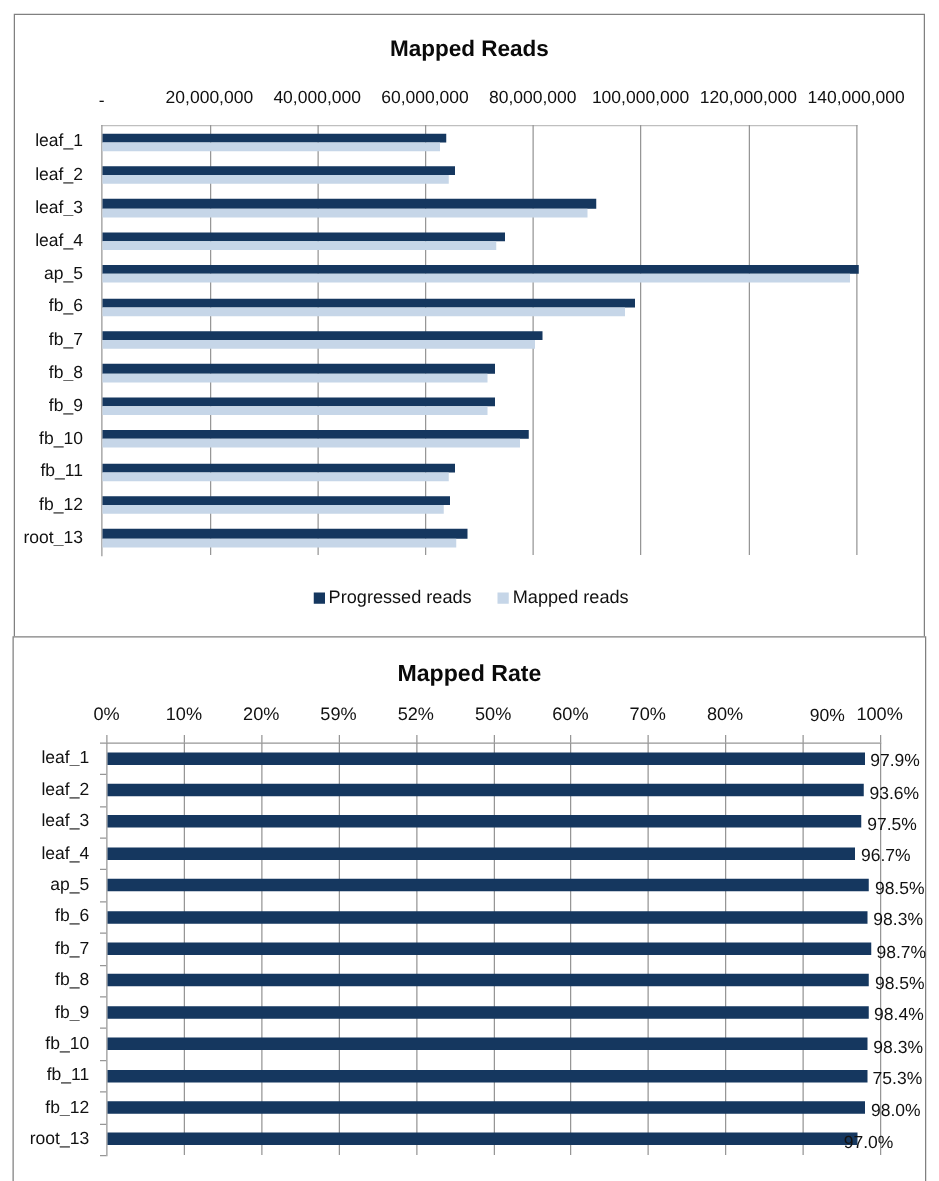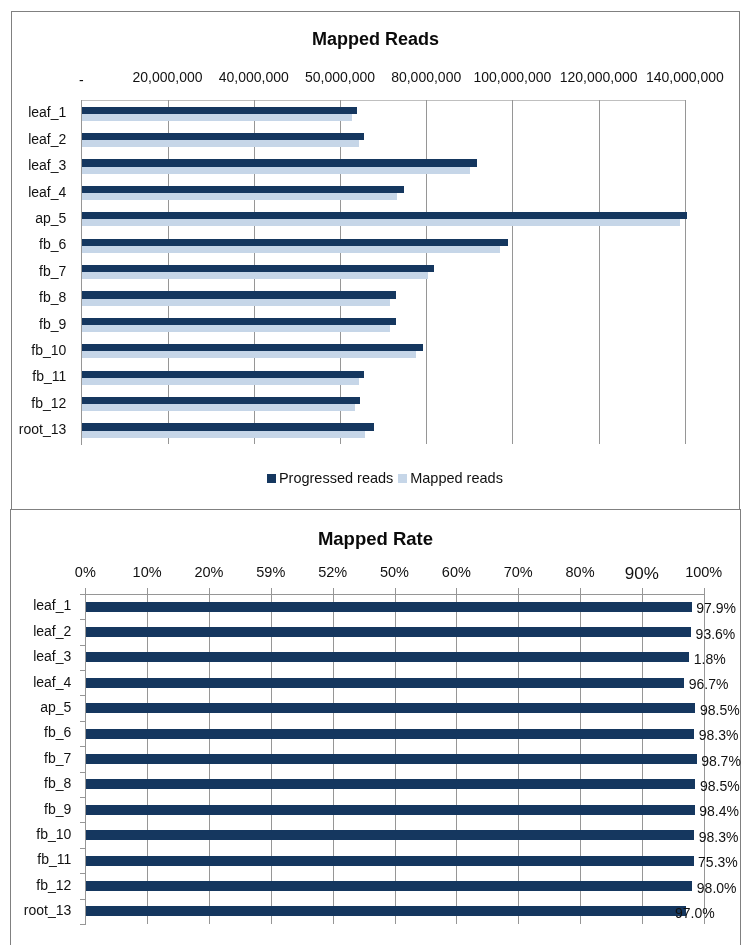--- a/index.html
+++ b/index.html
@@ -35,21 +35,21 @@
       <div class="gridv" style="left:155.5285714285714px;top:88.4px;height:343.29999999999995px;"></div>
       <div class="gridv" style="left:241.75714285714287px;top:88.4px;height:343.29999999999995px;"></div>
       <div class="gridv" style="left:327.98571428571427px;top:88.4px;height:343.29999999999995px;"></div>
       <div class="gridv" style="left:414.2142857142857px;top:88.4px;height:343.29999999999995px;"></div>
       <div class="gridv" style="left:500.4428571428572px;top:88.4px;height:343.29999999999995px;"></div>
       <div class="gridv" style="left:586.6714285714285px;top:88.4px;height:343.29999999999995px;"></div>
       <div class="gridv" style="left:672.9px;top:88.4px;height:343.29999999999995px;"></div>
       <div class="xlab" style="left:9.299999999999997px;top:59.7px;width:120px;font-size:14px;">-</div>
       <div class="xlab" style="left:95.52857142857141px;top:57.400000000000006px;width:120px;font-size:14px;">20,000,000</div>
       <div class="xlab" style="left:181.75714285714287px;top:57.400000000000006px;width:120px;font-size:14px;">40,000,000</div>
-      <div class="xlab" style="left:267.98571428571427px;top:57.400000000000006px;width:120px;font-size:14px;">50,000,000</div>
+      <div class="xlab" style="left:267.98571428571427px;top:57.400000000000006px;width:120px;font-size:14px;">60,000,000</div>
       <div class="xlab" style="left:354.2142857142857px;top:57.400000000000006px;width:120px;font-size:14px;">80,000,000</div>
       <div class="xlab" style="left:440.4428571428572px;top:57.400000000000006px;width:120px;font-size:14px;">100,000,000</div>
       <div class="xlab" style="left:526.6714285714285px;top:57.400000000000006px;width:120px;font-size:14px;">120,000,000</div>
       <div class="xlab" style="left:612.9px;top:57.400000000000006px;width:120px;font-size:14px;">140,000,000</div>
       <div class="axisline" style="left:69.3px;top:88.4px;width:1px;height:344.29999999999995px;background:#969696;"></div>
       <div class="ylab" style="left:-22.700000000000003px;top:93.4px;width:77px;font-size:14px;line-height:14px;">leaf_1</div>
       <div class="bar" style="left:70.3px;top:94.5px;width:274.8966857142857px;height:7.3px;background:#15375F;"></div>
       <div class="bar" style="left:70.3px;top:101.8px;width:269.67985714285714px;height:7px;background:#C6D6E8;"></div>
       <div class="ylab" style="left:-22.700000000000003px;top:119.8076923076923px;width:77px;font-size:14px;line-height:14px;">leaf_2</div>
       <div class="bar" style="left:70.3px;top:120.9076923076923px;width:282.09677142857146px;height:7.3px;background:#15375F;"></div>
@@ -81,21 +81,21 @@
       <div class="ylab" style="left:-22.700000000000003px;top:357.4769230769231px;width:77px;font-size:14px;line-height:14px;">fb_11</div>
       <div class="bar" style="left:70.3px;top:358.5769230769231px;width:281.70874285714285px;height:7.3px;background:#15375F;"></div>
       <div class="bar" style="left:70.3px;top:365.8769230769231px;width:276.3194571428572px;height:7px;background:#C6D6E8;"></div>
       <div class="ylab" style="left:-22.700000000000003px;top:383.88461538461536px;width:77px;font-size:14px;line-height:14px;">fb_12</div>
       <div class="bar" style="left:70.3px;top:384.9846153846154px;width:278.0009142857143px;height:7.3px;background:#15375F;"></div>
       <div class="bar" style="left:70.3px;top:392.2846153846154px;width:272.4822857142857px;height:7px;background:#C6D6E8;"></div>
       <div class="ylab" style="left:-22.700000000000003px;top:410.29230769230765px;width:77px;font-size:14px;line-height:14px;">root_13</div>
       <div class="bar" style="left:70.3px;top:411.39230769230767px;width:292.0130571428571px;height:7.3px;background:#15375F;"></div>
       <div class="bar" style="left:70.3px;top:418.6923076923077px;width:283.00217142857144px;height:7px;background:#C6D6E8;"></div>
       <div class="legend" style="left:0;top:0;width:100%;height:0;">
-        <div class="legend-item" style="left:238.7px;top:459.2px;margin-left:16px;">
+        <div class="legend-item" style="left:238.7px;top:459.2px;">
           <span class="legend-swatch" style="width:9px;height:9px;background:#15375F;margin-right:3.2px;"></span>
           <span class="legend-text" style="font-size:14.5px;line-height:14.5px;">Progressed reads</span>
         </div>
         <div class="legend-item" style="left:386px;top:459.2px;">
           <span class="legend-swatch" style="width:9px;height:9px;background:#C6D6E8;margin-right:3.2px;"></span>
           <span class="legend-text" style="font-size:14.5px;line-height:14.5px;">Mapped reads</span>
         </div>
       </div>
     </div>
 </div>
@@ -127,35 +127,35 @@
       <div class="gridv" style="left:692.7px;top:78.30000000000004px;height:5.4px;"></div>
       <div class="xlab" style="left:24.299999999999997px;top:53.700000000000045px;width:100px;font-size:14.5px;">0%</div>
       <div class="xlab" style="left:86.14000000000001px;top:53.700000000000045px;width:100px;font-size:14.5px;">10%</div>
       <div class="xlab" style="left:147.98000000000002px;top:53.700000000000045px;width:100px;font-size:14.5px;">20%</div>
       <div class="xlab" style="left:209.82px;top:53.700000000000045px;width:100px;font-size:14.5px;">59%</div>
       <div class="xlab" style="left:271.66px;top:53.700000000000045px;width:100px;font-size:14.5px;">52%</div>
       <div class="xlab" style="left:333.50000000000006px;top:53.700000000000045px;width:100px;font-size:14.5px;">50%</div>
       <div class="xlab" style="left:395.34000000000003px;top:53.700000000000045px;width:100px;font-size:14.5px;">60%</div>
       <div class="xlab" style="left:457.18000000000006px;top:53.700000000000045px;width:100px;font-size:14.5px;">70%</div>
       <div class="xlab" style="left:519.0200000000001px;top:53.700000000000045px;width:100px;font-size:14.5px;">80%</div>
-      <div class="xlab" style="left:580.86px;top:53.700000000000045px;width:100px;font-size:17px;">90%</div>
+      <div class="xlab" style="left:580.86px;top:53.700000000000045px;width:100px;font-size:14px;padding-left:20px;">90%</div>
       <div class="xlab" style="left:642.7px;top:53.700000000000045px;width:100px;font-size:14.5px;">100%</div>
       <div class="axisline" style="left:74.3px;top:83.70000000000005px;width:1px;height:331.19999999999993px;background:#969696;"></div>
       <div class="axisline" style="left:68.7px;top:83.70000000000005px;width:5.6px;height:1px;background:#969696;"></div>
       <div class="ylab" style="left:-17.700000000000003px;top:88.30000000000004px;width:78px;font-size:14px;line-height:14px;">leaf_1</div>
       <div class="bar" style="left:75.3px;top:91.50000000000004px;width:605.4136000000002px;height:10.2px;background:#15375F;"></div>
       <div class="dlab" style="left:685.2136000000002px;top:91.10000000000004px;font-size:14px;line-height:14px;">97.9%</div>
       <div class="axisline" style="left:68.7px;top:109.10000000000004px;width:5.6px;height:1px;background:#969696;"></div>
       <div class="ylab" style="left:-17.700000000000003px;top:113.70000000000003px;width:78px;font-size:14px;line-height:14px;">leaf_2</div>
       <div class="bar" style="left:75.3px;top:116.90000000000003px;width:604.7952px;height:10.2px;background:#15375F;"></div>
       <div class="dlab" style="left:684.5952px;top:116.50000000000003px;font-size:14px;line-height:14px;">93.6%</div>
       <div class="axisline" style="left:68.7px;top:134.50000000000003px;width:5.6px;height:1px;background:#969696;"></div>
       <div class="ylab" style="left:-17.700000000000003px;top:139.10000000000002px;width:78px;font-size:14px;line-height:14px;">leaf_3</div>
       <div class="bar" style="left:75.3px;top:142.3px;width:602.94px;height:10.2px;background:#15375F;"></div>
-      <div class="dlab" style="left:682.74px;top:141.9px;font-size:14px;line-height:14px;">1.8%</div>
+      <div class="dlab" style="left:682.74px;top:141.9px;font-size:14px;line-height:14px;">97.5%</div>
       <div class="axisline" style="left:68.7px;top:159.90000000000003px;width:5.6px;height:1px;background:#969696;"></div>
       <div class="ylab" style="left:-17.700000000000003px;top:164.50000000000003px;width:78px;font-size:14px;line-height:14px;">leaf_4</div>
       <div class="bar" style="left:75.3px;top:167.70000000000002px;width:597.9928000000001px;height:10.2px;background:#15375F;"></div>
       <div class="dlab" style="left:677.7928px;top:167.3px;font-size:14px;line-height:14px;">96.7%</div>
       <div class="axisline" style="left:68.7px;top:185.30000000000004px;width:5.6px;height:1px;background:#969696;"></div>
       <div class="ylab" style="left:-17.700000000000003px;top:189.9px;width:78px;font-size:14px;line-height:14px;">ap_5</div>
       <div class="bar" style="left:75.3px;top:193.1px;width:609.1240000000001px;height:10.2px;background:#15375F;"></div>
       <div class="dlab" style="left:688.9240000000001px;top:192.7px;font-size:14px;line-height:14px;">98.5%</div>
       <div class="axisline" style="left:68.7px;top:210.70000000000002px;width:5.6px;height:1px;background:#969696;"></div>
       <div class="ylab" style="left:-17.700000000000003px;top:215.3px;width:78px;font-size:14px;line-height:14px;">fb_6</div>

